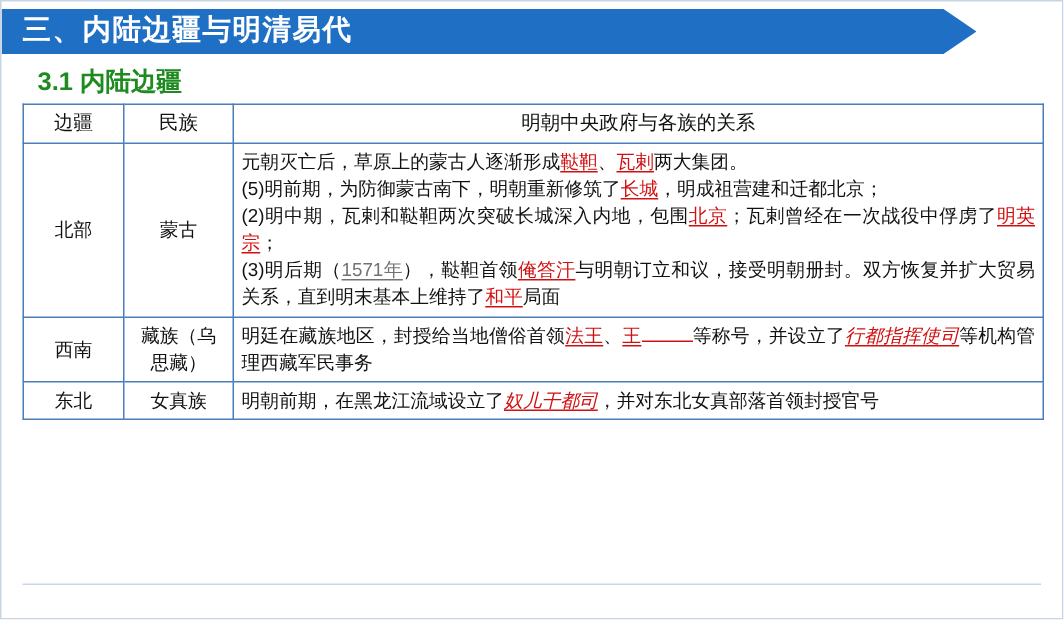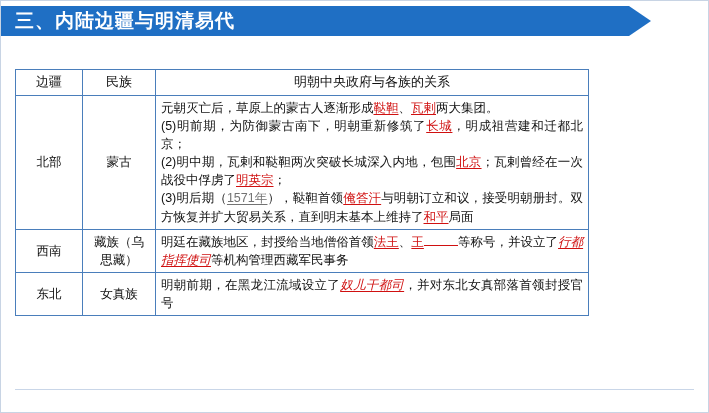--- a/index.html
+++ b/index.html
@@ -63,21 +63,21 @@
     white-space: nowrap;
   }
   .section-heading .sec-num {
     color: #1f8a1f;
   }
   
   .tbl {
     position: absolute;
     left: 14px;
     top: 68px;
-    width: 574px;
+    width: 681px;
     border-collapse: collapse;
     table-layout: fixed;
     font-size: 12.5px;
     color: #111111;
     padding-left: 48px;
   }
   .tbl td, .tbl th {
     border: 1px solid #4a7ebb;
     padding: 3px 5px;
     vertical-align: middle;
@@ -131,20 +131,24 @@
 </head>
 <body>
 
 <div class="slide">
 
   <div class="title-banner">
     <div class="banner-bg"></div>
     <div class="banner-text">三、内陆边疆与明清易代</div>
   </div>
 
+  <div class="section-heading">
+    <span class="sec-num">3.1</span>
+    <span>内陆边疆</span>
+  </div>
 
   <table class="tbl">
     <thead>
       <tr>
         <th class="col-region">边疆</th>
         <th class="col-ethnic">民族</th>
         <th class="col-desc">明朝中央政府与各族的关系</th>
       </tr>
     </thead>
     <tbody id="tbody">

